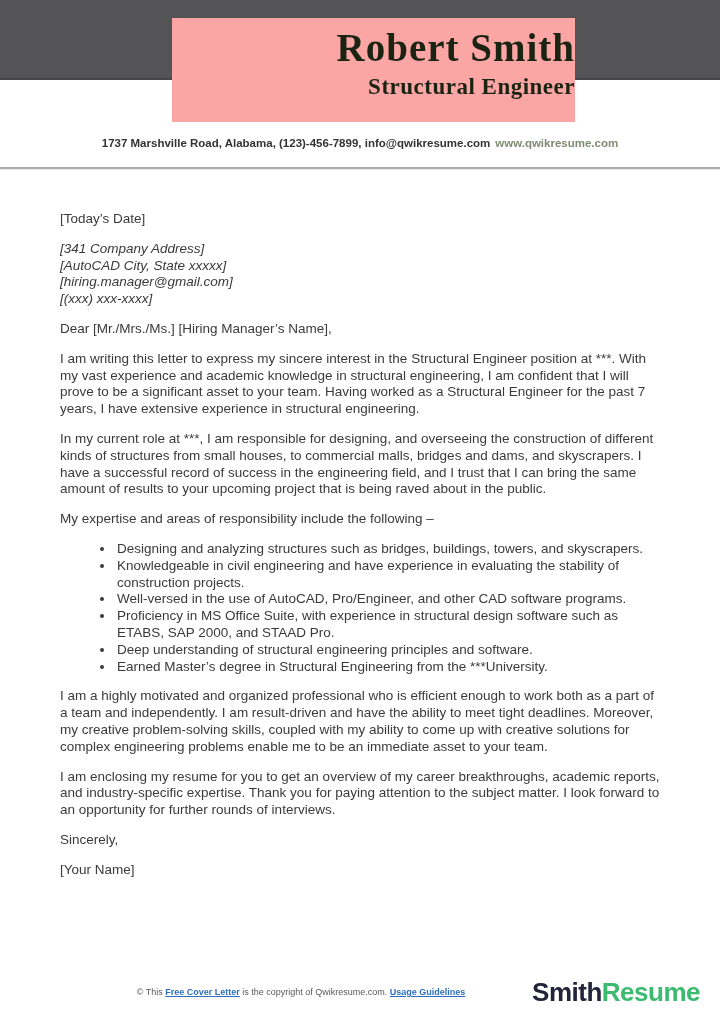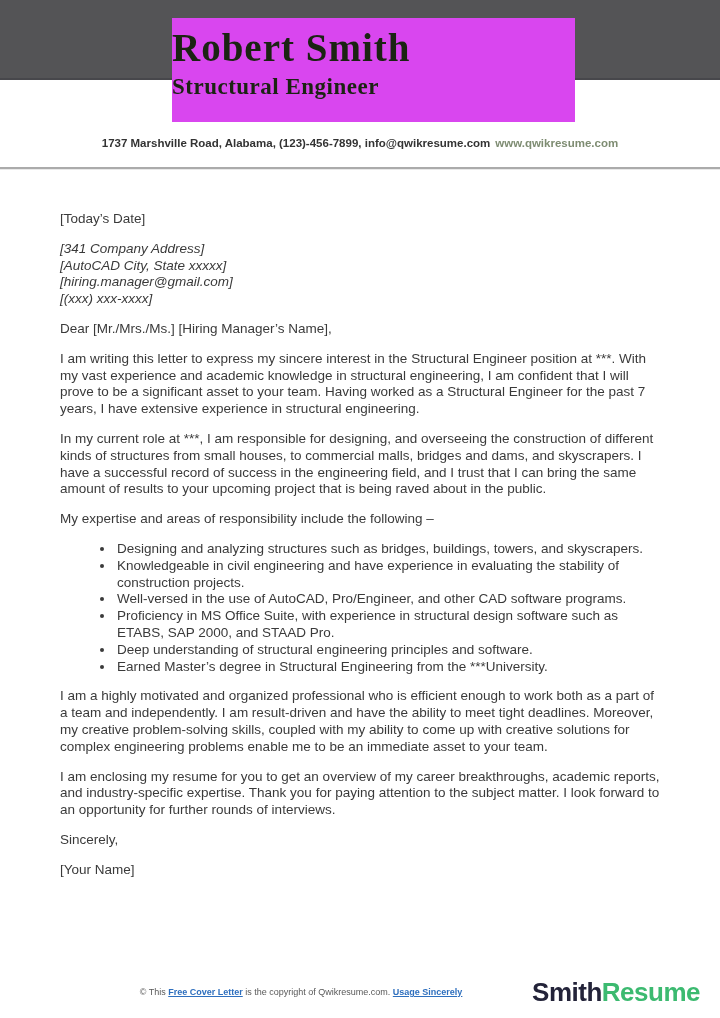--- a/index.html
+++ b/index.html
@@ -14,22 +14,22 @@
   
   .top-band{
     position:absolute;top:0;left:0;
     width:720px;height:78px;
     background:#545456;
     border-bottom:2px solid #47474b;
   }
   .name-plate{
     position:absolute;top:18px;left:172px;
     width:403px;height:104px;
-    background:#d946ef;
-    text-align:left;
+    background:#fca5a5;
+    text-align:right;
     box-sizing:border-box;
   }
   .candidate-name{
     margin:7px 0 0 0;
     font-family:"Liberation Serif",serif;
     font-weight:700;
     font-size:39px;line-height:46px;
     letter-spacing:1px;
     color:#1b2413;
   }
@@ -160,17 +160,17 @@
     </ul>
 
     <p class="body-paragraph">I am a highly motivated and organized professional who is efficient enough to work both as a part of a team and independently. I am result-driven and have the ability to meet tight deadlines. Moreover, my creative problem-solving skills, coupled with my ability to come up with creative solutions for complex engineering problems enable me to be an immediate asset to your team.</p>
     <p class="body-paragraph">I am enclosing my resume for you to get an overview of my career breakthroughs, academic reports, and industry-specific expertise. Thank you for paying attention to the subject matter. I look forward to an opportunity for further rounds of interviews.</p>
 
     <p class="signoff">Sincerely,</p>
     <p class="signature">[Your Name]</p>
   </div>
 
   <div class="page-footer">
-    <div class="copyright"><span>© This </span><a class="footer-link">Free Cover Letter</a><span> is the copyright of Qwikresume.com. </span><a class="footer-link">Usage Sincerely</a></div>
+    <div class="copyright"><span>© This </span><a class="footer-link">Free Cover Letter</a><span> is the copyright of Qwikresume.com. </span><a class="footer-link">Usage Guidelines</a></div>
     <div class="brand-logo"><span class="logo-qwik">Smith</span><span class="logo-resume">Resume</span></div>
   </div>
 
 </div>
 
 </body></html>

